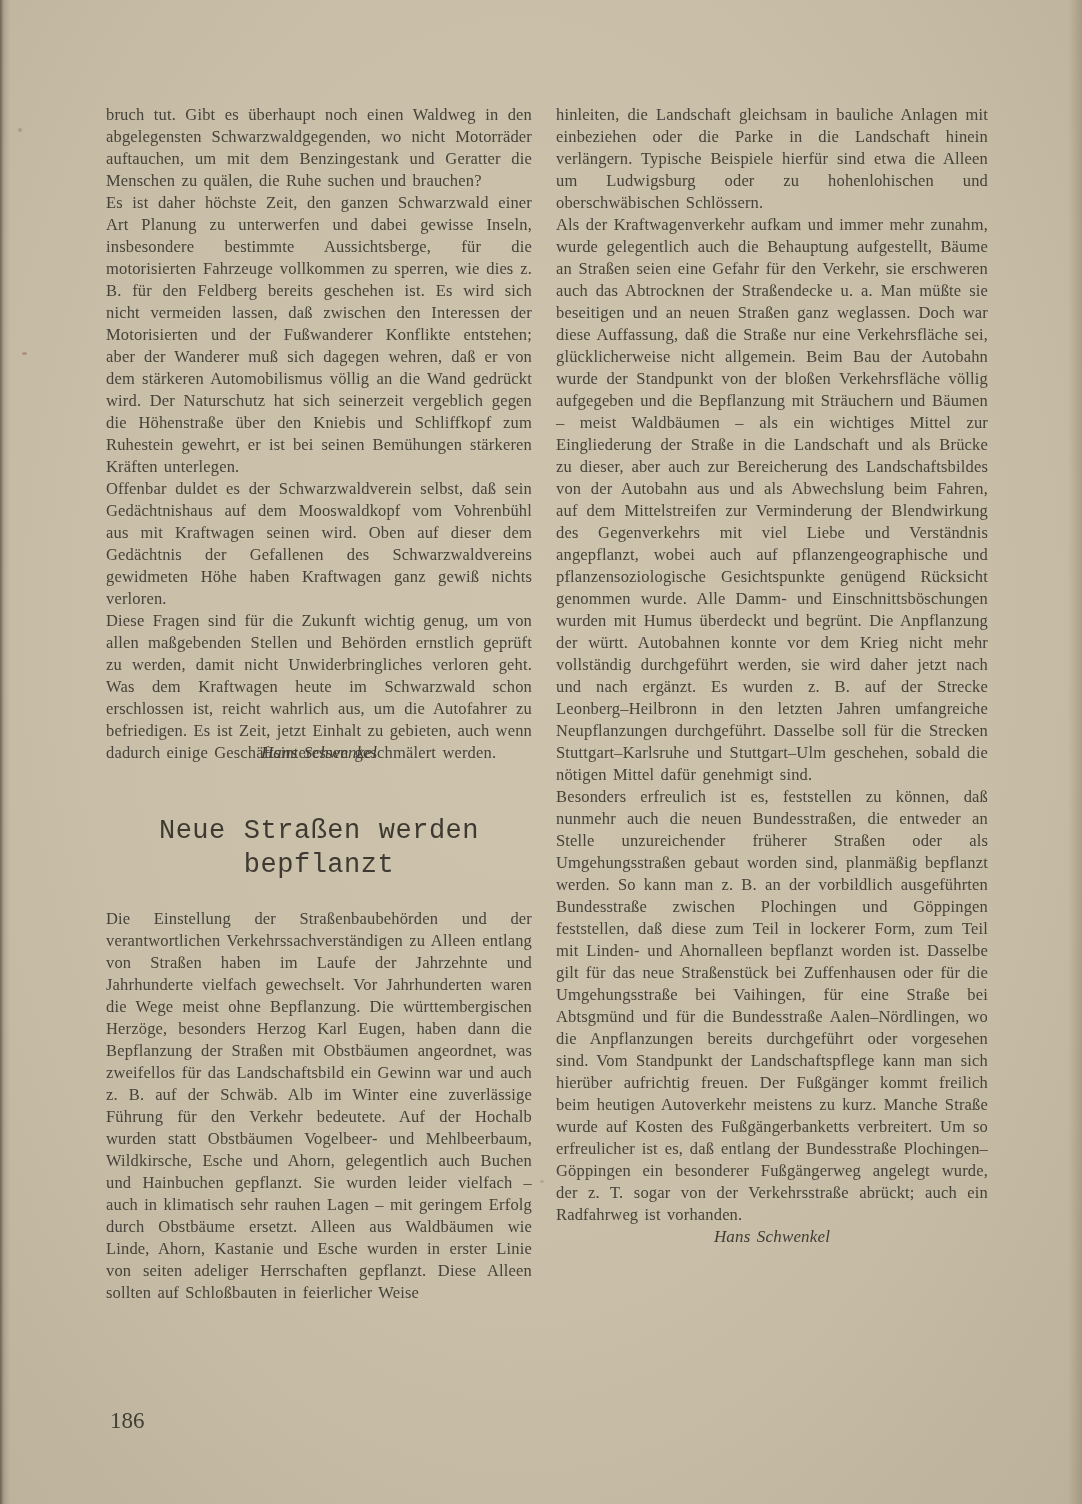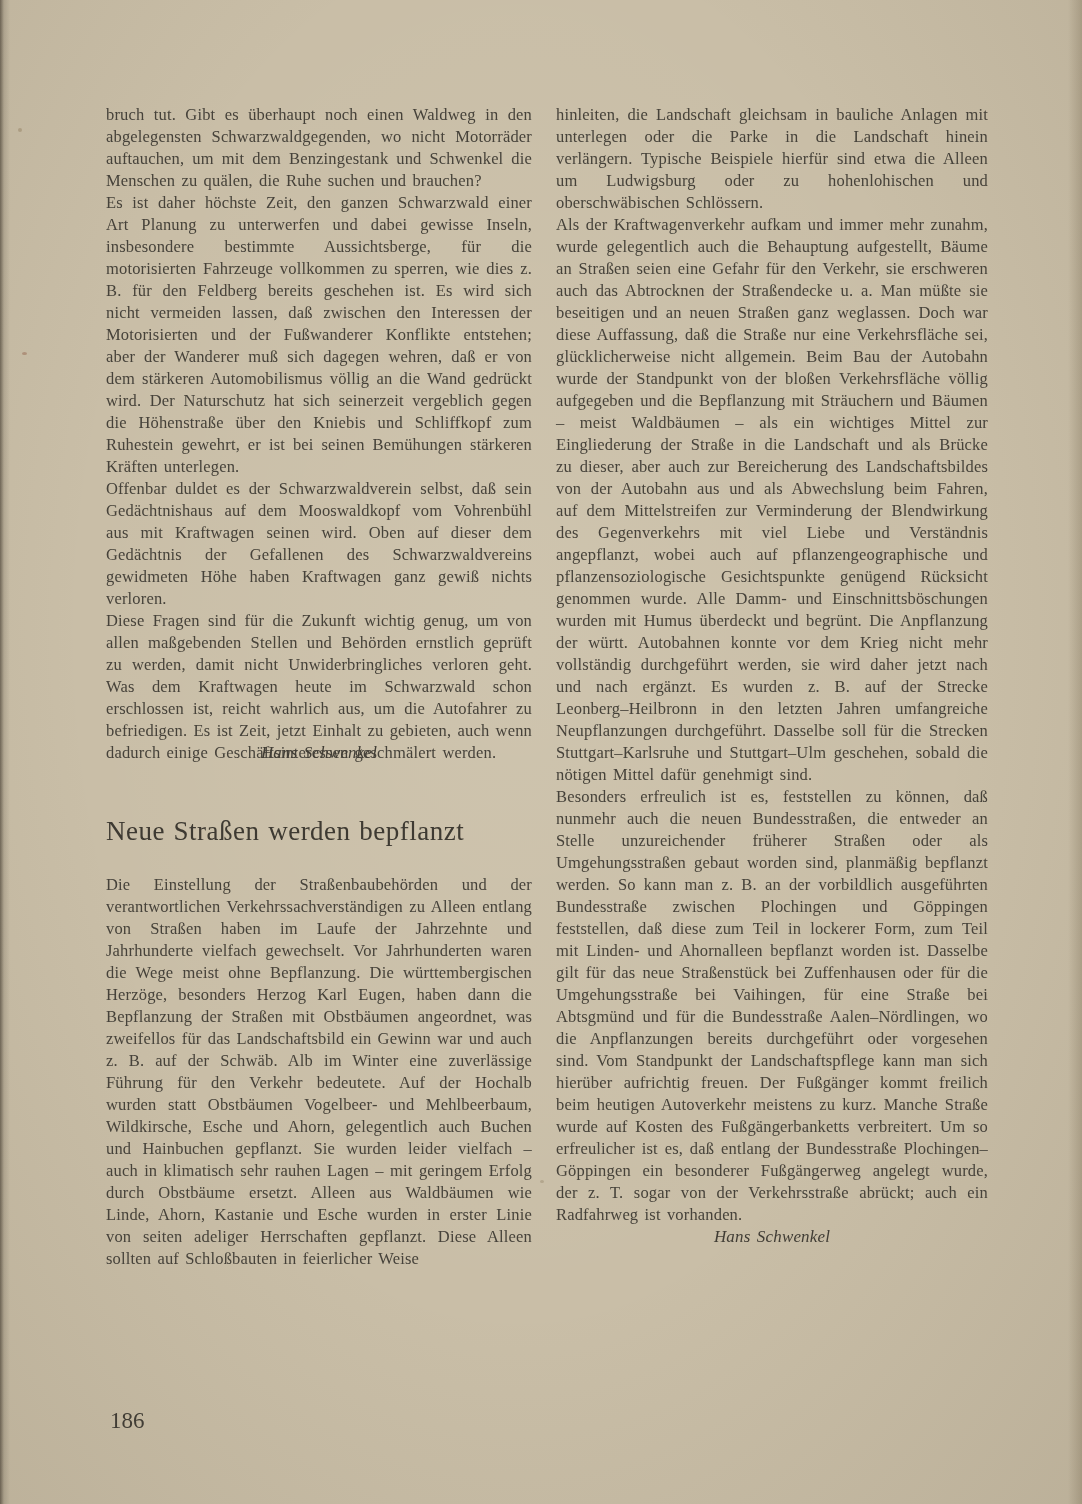--- a/index.html
+++ b/index.html
@@ -53,23 +53,25 @@
     line-height: 22px;
     color: #413d35;
   }
   .signature.pull-up { margin-top: -22px; }
 
   .article-title {
     font-weight: normal;
     font-size: 27px;
     line-height: 34px;
     letter-spacing: 0.5px;
+    text-align: center;
     color: #3e3a32;
     margin: 50px 0 26px 0;
     word-spacing: 0.05em;
+    font-family: Liberation Mono, monospace;
   }
 
   .page-number {
     position: absolute;
     left: 110px;
     top: 1360px;
     font-size: 23px;
     color: #413d35;
     margin-top: 48px;
   }
@@ -78,29 +80,29 @@
 <body>
 
 <div class="paper"></div>
 <div class="edge-left"></div>
 <div class="edge-right"></div>
 <div class="speck s1"></div>
 <div class="speck s2"></div>
 <div class="speck s3"></div>
 
 <div class="col col-left">
-  <p>bruch tut. Gibt es überhaupt noch einen Waldweg in den abgelegensten Schwarzwaldgegenden, wo nicht Motorräder auftauchen, um mit dem Benzingestank und Schwenkel die Menschen zu quälen, die Ruhe suchen und brauchen?</p>
+  <p>bruch tut. Gibt es überhaupt noch einen Waldweg in den abgelegensten Schwarzwaldgegenden, wo nicht Motorräder auftauchen, um mit dem Benzingestank und Geratter die Menschen zu quälen, die Ruhe suchen und brauchen?</p>
   <p>Es ist daher höchste Zeit, den ganzen Schwarzwald einer Art Planung zu unterwerfen und dabei gewisse Inseln, insbesondere bestimmte Aussichtsberge, für die motorisierten Fahrzeuge vollkommen zu sperren, wie dies z. B. für den Feldberg bereits geschehen ist. Es wird sich nicht vermeiden lassen, daß zwischen den Interessen der Motorisierten und der Fußwanderer Konflikte entstehen; aber der Wanderer muß sich dagegen wehren, daß er von dem stärkeren Automobilismus völlig an die Wand gedrückt wird. Der Naturschutz hat sich seinerzeit vergeblich gegen die Höhenstraße über den Kniebis und Schliffkopf zum Ruhestein gewehrt, er ist bei seinen Bemühungen stärkeren Kräften unterlegen.</p>
   <p>Offenbar duldet es der Schwarzwaldverein selbst, daß sein Gedächtnishaus auf dem Mooswaldkopf vom Vohrenbühl aus mit Kraftwagen seinen wird. Oben auf dieser dem Gedächtnis der Gefallenen des Schwarzwaldvereins gewidmeten Höhe haben Kraftwagen ganz gewiß nichts verloren.</p>
   <p>Diese Fragen sind für die Zukunft wichtig genug, um von allen maßgebenden Stellen und Behörden ernstlich geprüft zu werden, damit nicht Unwiderbringliches verloren geht. Was dem Kraftwagen heute im Schwarzwald schon erschlossen ist, reicht wahrlich aus, um die Autofahrer zu befriedigen. Es ist Zeit, jetzt Einhalt zu gebieten, auch wenn dadurch einige Geschäftsinteressen geschmälert werden.</p>
   <div class="signature pull-up">Hans Schwenkel</div>
   <h2 class="article-title">Neue Straßen werden bepflanzt</h2>
   <p>Die Einstellung der Straßenbaubehörden und der verantwortlichen Verkehrssachverständigen zu Alleen entlang von Straßen haben im Laufe der Jahrzehnte und Jahrhunderte vielfach gewechselt. Vor Jahrhunderten waren die Wege meist ohne Bepflanzung. Die württembergischen Herzöge, besonders Herzog Karl Eugen, haben dann die Bepflanzung der Straßen mit Obstbäumen angeordnet, was zweifellos für das Landschaftsbild ein Gewinn war und auch z. B. auf der Schwäb. Alb im Winter eine zuverlässige Führung für den Verkehr bedeutete. Auf der Hochalb wurden statt Obstbäumen Vogelbeer- und Mehlbeerbaum, Wildkirsche, Esche und Ahorn, gelegentlich auch Buchen und Hainbuchen gepflanzt. Sie wurden leider vielfach – auch in klimatisch sehr rauhen Lagen – mit geringem Erfolg durch Obstbäume ersetzt. Alleen aus Waldbäumen wie Linde, Ahorn, Kastanie und Esche wurden in erster Linie von seiten adeliger Herrschaften gepflanzt. Diese Alleen sollten auf Schloßbauten in feierlicher Weise</p>
 </div>
 
 <div class="col col-right">
-  <p>hinleiten, die Landschaft gleichsam in bauliche Anlagen mit unterlegen oder die Parke in die Landschaft hinein verlängern. Typische Beispiele hierfür sind etwa die Alleen um Ludwigsburg oder zu hohenlohischen und oberschwäbischen Schlössern.</p>
+  <p>hinleiten, die Landschaft gleichsam in bauliche Anlagen mit einbeziehen oder die Parke in die Landschaft hinein verlängern. Typische Beispiele hierfür sind etwa die Alleen um Ludwigsburg oder zu hohenlohischen und oberschwäbischen Schlössern.</p>
   <p>Als der Kraftwagenverkehr aufkam und immer mehr zunahm, wurde gelegentlich auch die Behauptung aufgestellt, Bäume an Straßen seien eine Gefahr für den Verkehr, sie erschweren auch das Abtrocknen der Straßendecke u. a. Man müßte sie beseitigen und an neuen Straßen ganz weglassen. Doch war diese Auffassung, daß die Straße nur eine Verkehrsfläche sei, glücklicherweise nicht allgemein. Beim Bau der Autobahn wurde der Standpunkt von der bloßen Verkehrsfläche völlig aufgegeben und die Bepflanzung mit Sträuchern und Bäumen – meist Waldbäumen – als ein wichtiges Mittel zur Eingliederung der Straße in die Landschaft und als Brücke zu dieser, aber auch zur Bereicherung des Landschaftsbildes von der Autobahn aus und als Abwechslung beim Fahren, auf dem Mittelstreifen zur Verminderung der Blendwirkung des Gegenverkehrs mit viel Liebe und Verständnis angepflanzt, wobei auch auf pflanzengeographische und pflanzensoziologische Gesichtspunkte genügend Rücksicht genommen wurde. Alle Damm- und Einschnittsböschungen wurden mit Humus überdeckt und begrünt. Die Anpflanzung der württ. Autobahnen konnte vor dem Krieg nicht mehr vollständig durchgeführt werden, sie wird daher jetzt nach und nach ergänzt. Es wurden z. B. auf der Strecke Leonberg–Heilbronn in den letzten Jahren umfangreiche Neupflanzungen durchgeführt. Dasselbe soll für die Strecken Stuttgart–Karlsruhe und Stuttgart–Ulm geschehen, sobald die nötigen Mittel dafür genehmigt sind.</p>
   <p>Besonders erfreulich ist es, feststellen zu können, daß nunmehr auch die neuen Bundesstraßen, die entweder an Stelle unzureichender früherer Straßen oder als Umgehungsstraßen gebaut worden sind, planmäßig bepflanzt werden. So kann man z. B. an der vorbildlich ausgeführten Bundesstraße zwischen Plochingen und Göppingen feststellen, daß diese zum Teil in lockerer Form, zum Teil mit Linden- und Ahornalleen bepflanzt worden ist. Dasselbe gilt für das neue Straßenstück bei Zuffenhausen oder für die Umgehungsstraße bei Vaihingen, für eine Straße bei Abtsgmünd und für die Bundesstraße Aalen–Nördlingen, wo die Anpflanzungen bereits durchgeführt oder vorgesehen sind. Vom Standpunkt der Landschaftspflege kann man sich hierüber aufrichtig freuen. Der Fußgänger kommt freilich beim heutigen Autoverkehr meistens zu kurz. Manche Straße wurde auf Kosten des Fußgängerbanketts verbreitert. Um so erfreulicher ist es, daß entlang der Bundesstraße Plochingen–Göppingen ein besonderer Fußgängerweg angelegt wurde, der z. T. sogar von der Verkehrsstraße abrückt; auch ein Radfahrweg ist vorhanden.</p>
   <div class="signature">Hans Schwenkel</div>
 </div>
 
 <div class="page-number">186</div>
 
 </body></html>

